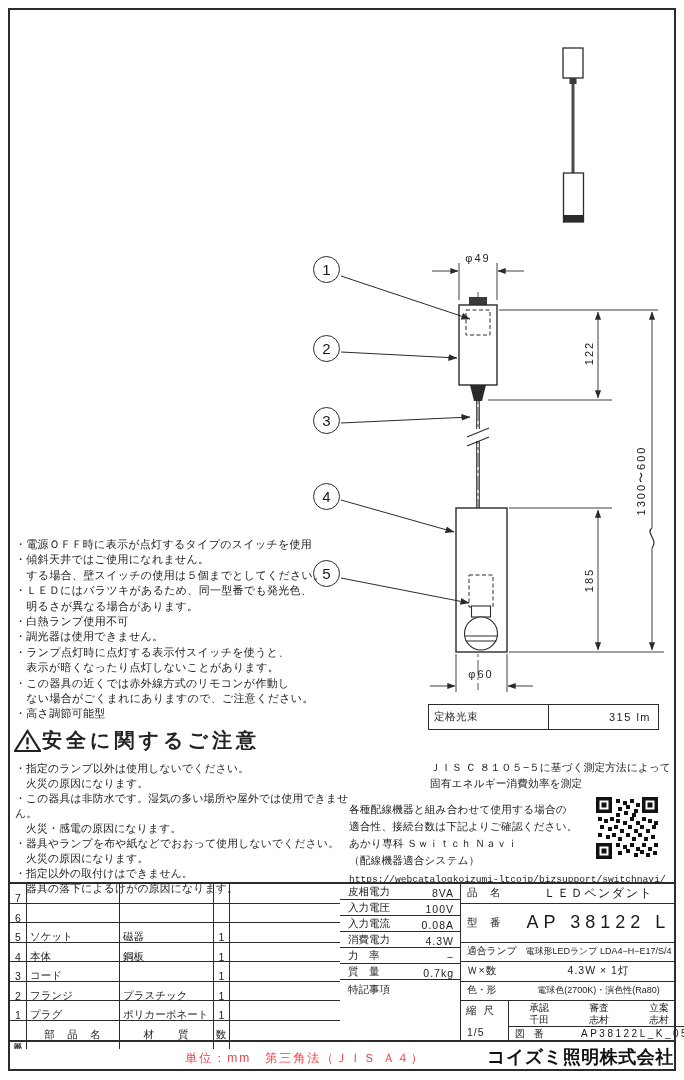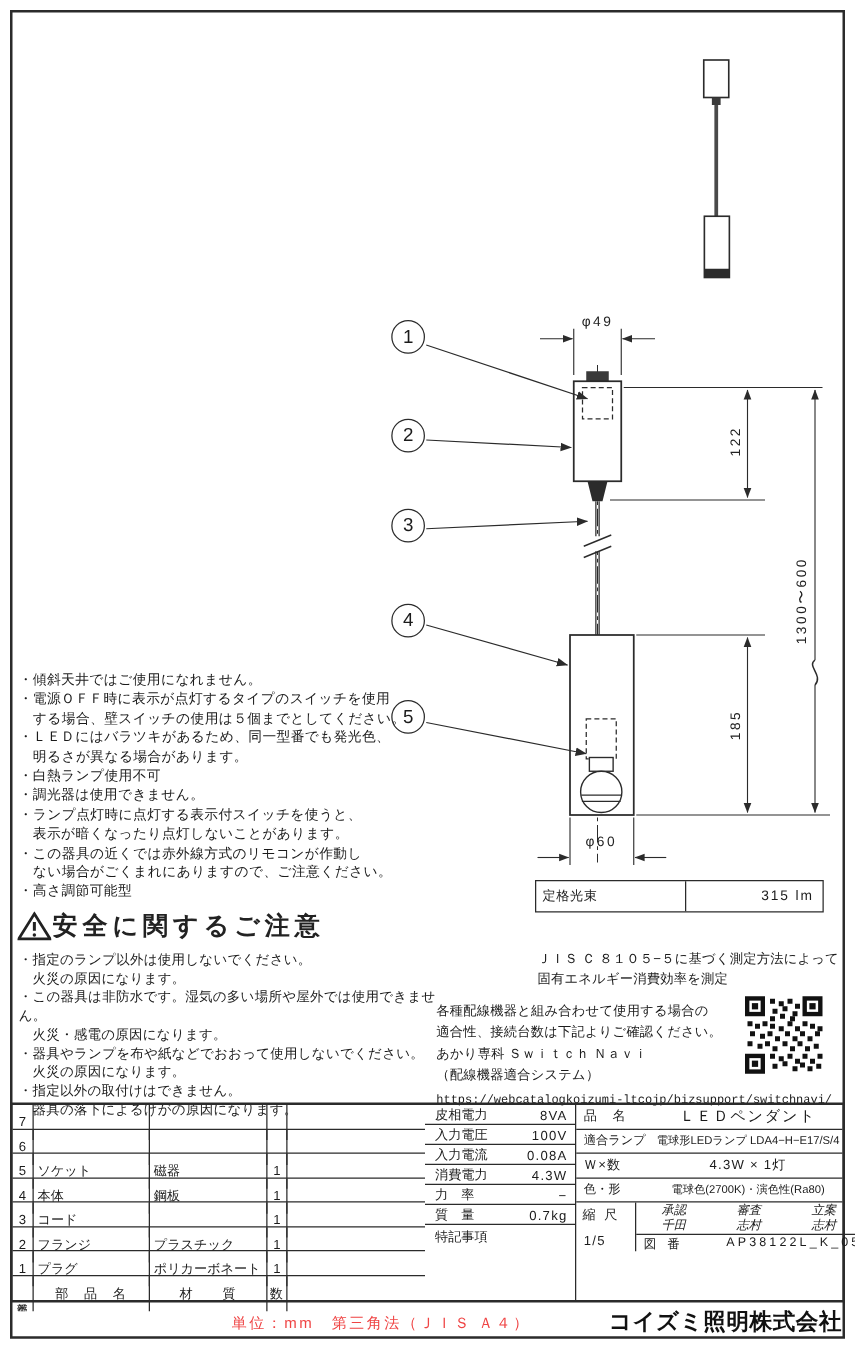--- a/index.html
+++ b/index.html
@@ -69,21 +69,21 @@
   .pr-lamp .lab,.pr-color .lab{font-size:9.8px;letter-spacing:0;}
   .pr-lamp .val,.pr-color .val{font-size:9px;letter-spacing:0;white-space:nowrap;}
   .pr-watt .val{letter-spacing:1px;}
   .pr-appr{height:39px;border-bottom:none;display:flex;align-items:stretch;padding:0;}
   .scalecell{width:48px;flex:none;border-right:1.3px solid #2b2b2b;position:relative;}
   .scalecell .slab{position:absolute;left:5px;top:3px;letter-spacing:2px;}
   .scalecell .sval{position:absolute;left:6px;bottom:2px;letter-spacing:1px;}
   .apprcol{flex:1;display:flex;flex-direction:column;}
   .apprnames{display:grid;grid-template-columns:1fr 1fr 1fr;height:25px;}
   .apprnames div{display:flex;flex-direction:column;align-items:center;justify-content:center;
-                 font-size:9.8px;line-height:12px;font-style:italic;}
+                 font-size:9.8px;line-height:12px;}
   .dwgrow{height:14px;border-top:1.2px solid #2b2b2b;display:flex;align-items:center;font-size:10px;}
   .dwgrow .lab{padding-left:6px;letter-spacing:3px;}
   .dwgrow .val{padding-left:10px;letter-spacing:2.5px;}
 
   .footer-units{position:absolute;left:150px;top:1050px;width:310px;text-align:center;
                 font-size:12px;letter-spacing:2px;color:#ef4444;}
   .company{position:absolute;left:487px;top:1045px;font-size:18px;font-weight:bold;
            letter-spacing:.5px;color:#111;}
 </style>
 </head>
@@ -239,22 +239,22 @@
       <span>5</span>
     </div>
 
   <div class="dim" style="left:458px;top:252px;width:40px;">φ49</div>
   <div class="dim rot" style="left:559px;top:347px;width:60px;">122</div>
   <div class="dim rot" style="left:598px;top:473px;width:86px;">1300〜600</div>
   <div class="dim rot" style="left:559px;top:574px;width:60px;">185</div>
   <div class="dim" style="left:452px;top:668px;width:58px;">φ60</div>
 
   <div class="notes">
+    <div>・電源ＯＦＦ時に表示が点灯するタイプのスイッチを使用</div>
     <div>・傾斜天井ではご使用になれません。</div>
-    <div>・電源ＯＦＦ時に表示が点灯するタイプのスイッチを使用</div>
     <div>　する場合、壁スイッチの使用は５個までとしてください。</div>
     <div>・ＬＥＤにはバラツキがあるため、同一型番でも発光色、</div>
     <div>　明るさが異なる場合があります。</div>
     <div>・白熱ランプ使用不可</div>
     <div>・調光器は使用できません。</div>
     <div>・ランプ点灯時に点灯する表示付スイッチを使うと、</div>
     <div>　表示が暗くなったり点灯しないことがあります。</div>
     <div>・この器具の近くでは赤外線方式のリモコンが作動し</div>
     <div>　ない場合がごくまれにありますので、ご注意ください。</div>
     <div>・高さ調節可能型</div>
@@ -386,20 +386,24 @@
         </div>
       <div class="erow erow-sp">
           <span>特記事項</span>
         </div>
     </div>
 
     <div class="prod">
       <div class="pr pr-name">
         <span class="lab">品　名</span>
         <span class="val">ＬＥＤペンダント</span>
+      </div>
+      <div class="pr pr-model">
+        <span class="lab">型　番</span>
+        <span class="val">AP 38122 L</span>
       </div>
       <div class="pr pr-lamp">
         <span class="lab">適合ランプ</span>
         <span class="val">電球形LEDランプ LDA4−H−E17/S/4</span>
       </div>
       <div class="pr pr-watt">
         <span class="lab">Ｗ×数</span>
         <span class="val">4.3W × 1灯</span>
       </div>
       <div class="pr pr-color">

